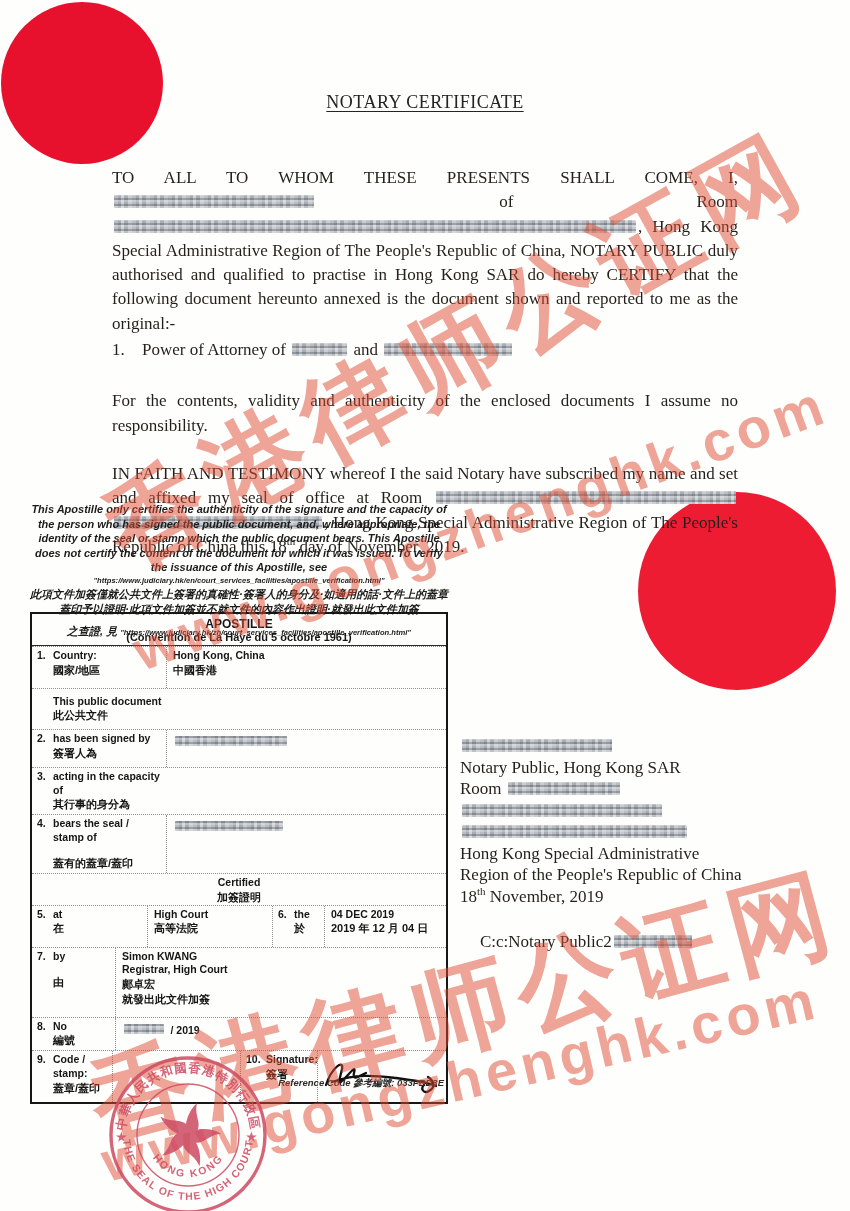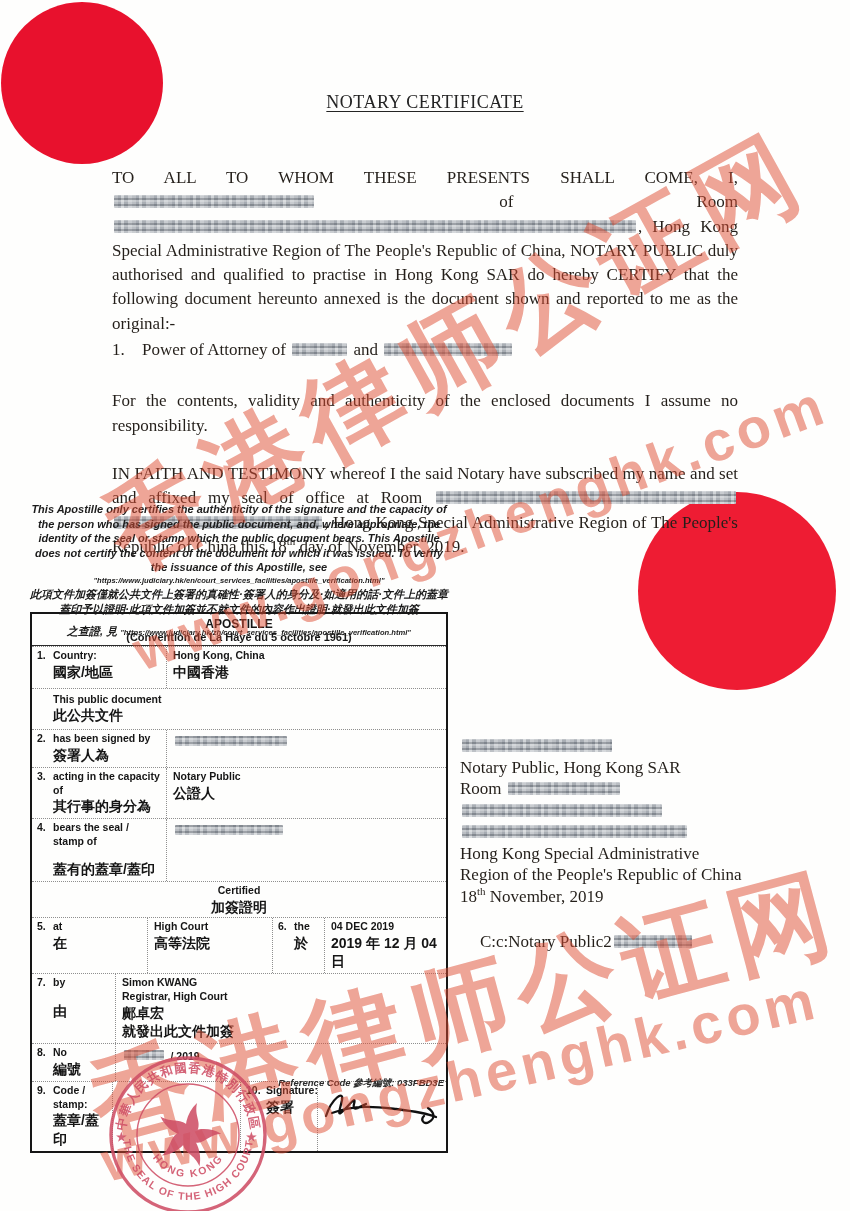--- a/index.html
+++ b/index.html
@@ -65,21 +65,21 @@
     border:2.5px solid #161616; box-sizing:border-box;
     font-family:"Liberation Sans", sans-serif; font-weight:bold; color:#151515;
   }
   .ap-header { text-align:center; padding:3px 2px 2px; border-bottom:1.2px solid #2a2a2a; }
   .ap-h1 { font-size:12px; }
   .ap-h2 { font-size:11px; }
   .ap-row { display:flex; border-top:1px dotted #8f8f8f; box-sizing:border-box; }
   .ap-row:first-of-type { border-top:none; }
   .cell { box-sizing:border-box; padding:2px 4px 2px 0; }
   .en { font-size:10.5px; line-height:1.3; }
-  .zh { font-size:14px;  line-height:1.35; }
+  .zh { font-size:11px;  line-height:1.35; }
   .numlab { display:flex; }
   .num { width:16px; padding-left:5px; flex:none; font-size:10.5px; line-height:1.3; }
   .lbl { flex:1; }
   .v { border-left:1px dotted #8f8f8f; }
   .w-label { width:134px; flex:none; }
   .w-val   { flex:1; }
   .c1 { width:83px;  flex:none; }
   .c2 { width:125px; flex:none;margin-left:32px; }
   .c3 { width:52px;  flex:none; }
   .c4 { flex:1; }
@@ -201,24 +201,20 @@
       </div>
     </div>
 
     <div class="ap-row row-r3">
       <div class="cell w-label numlab">
         <span class="num">3.</span>
         <span class="lbl">
           <div class="en">acting in the capacity of</div>
           <div class="zh">其行事的身分為</div>
         </span>
-      </div>
-      <div class="cell v w-val" style="padding-left:6px;">
-        <div class="en">Notary Public</div>
-        <div class="zh">公證人</div>
       </div>
     </div>
 
     <div class="ap-row row-r4">
       <div class="cell w-label numlab">
         <span class="num">4.</span>
         <span class="lbl">
           <div class="en">bears the seal / stamp of</div>
           <div class="zh gap-top">蓋有的蓋章/蓋印</div>
         </span>

